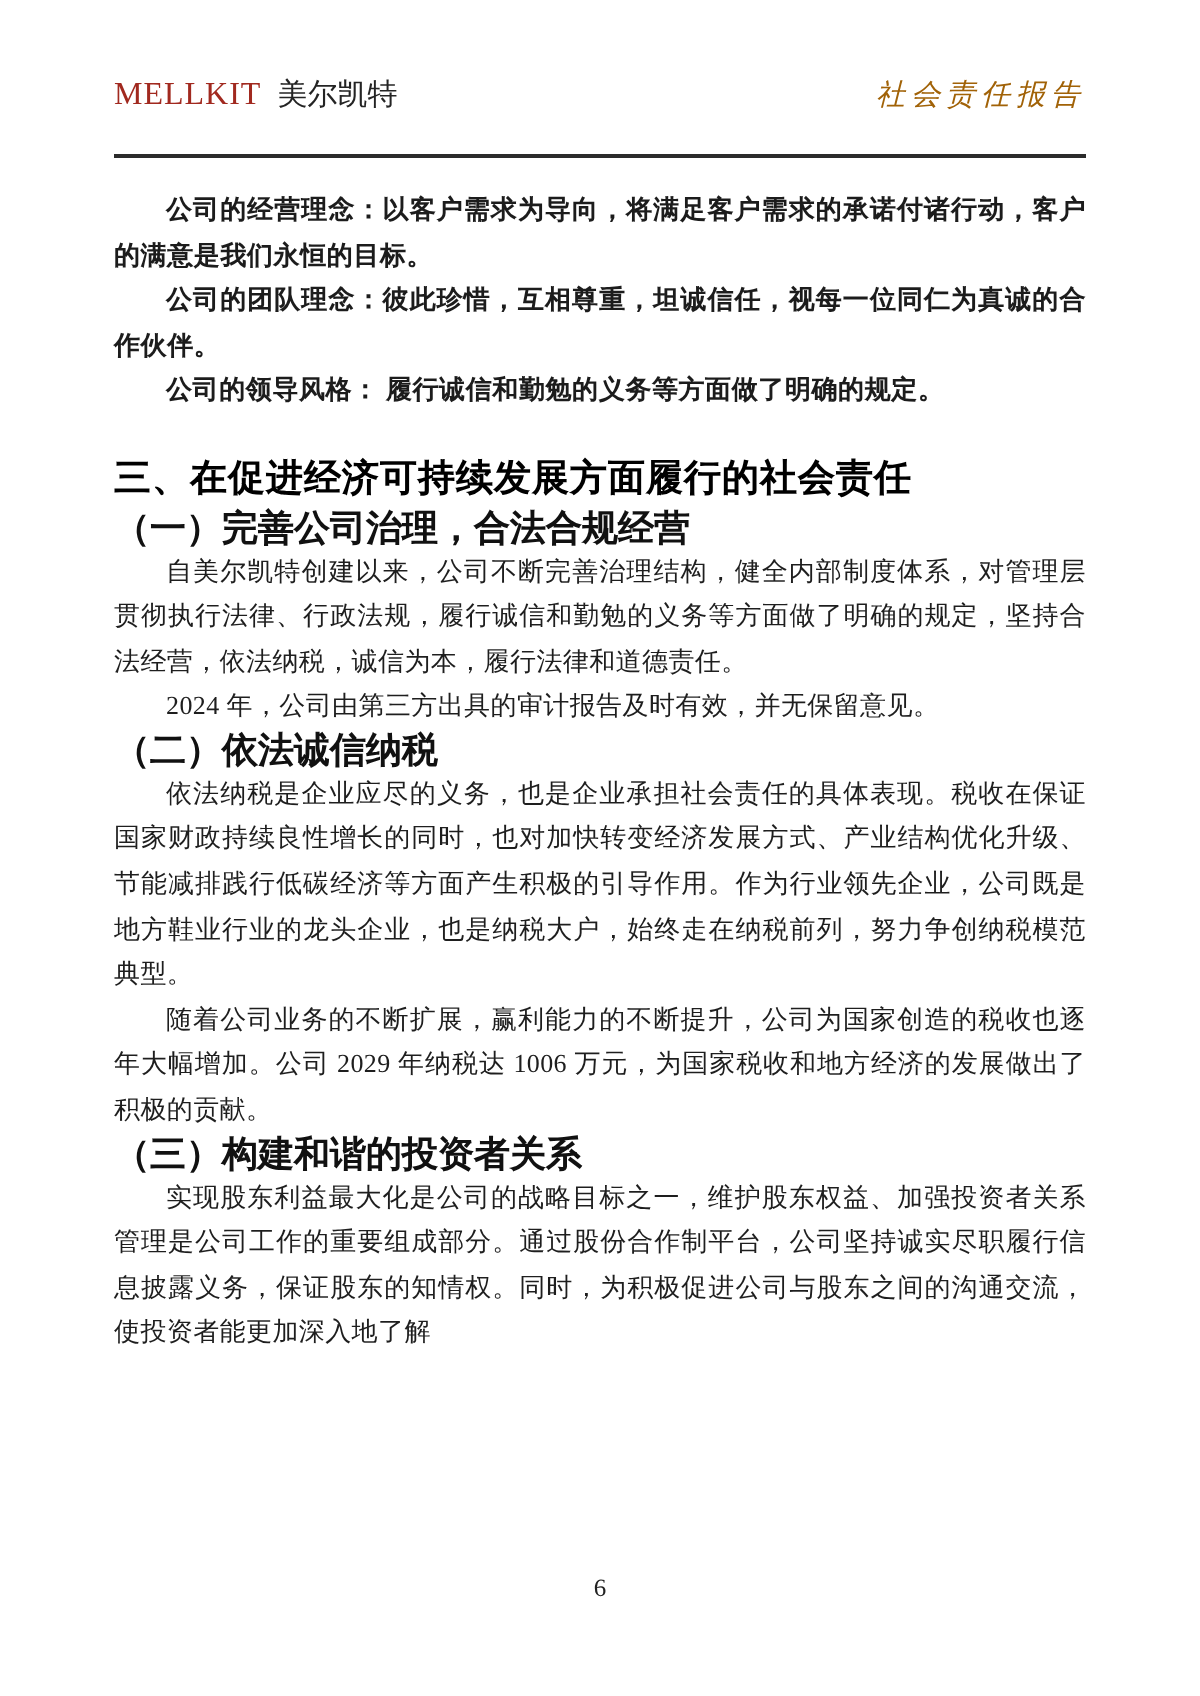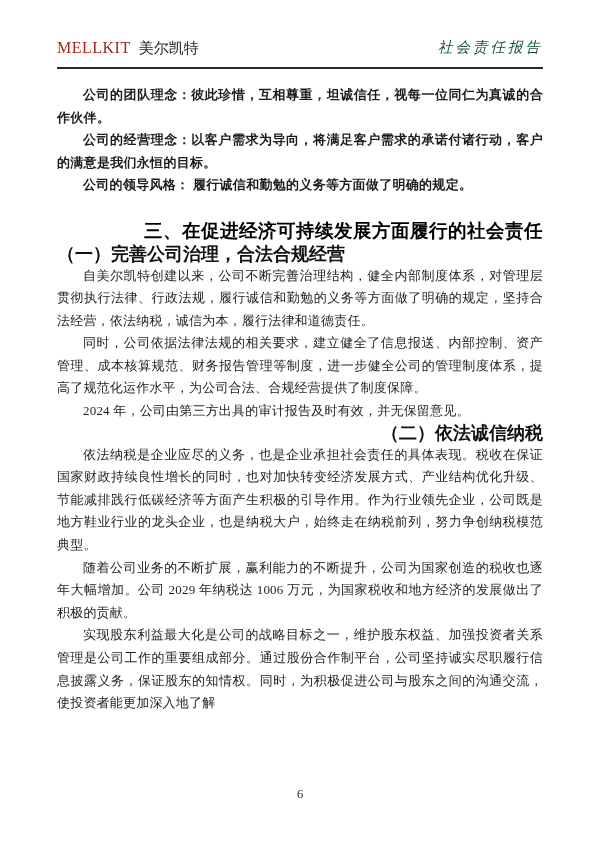--- a/index.html
+++ b/index.html
@@ -18,79 +18,78 @@
   }
   .content {
     margin: 0 57px;
   }
   
   .header {
     display: flex;
     justify-content: space-between;
     align-items: center;
     padding-top: 38px;
-    padding-bottom: 10px;
+    padding-bottom: 20px;
     border-bottom: 2px solid #2b2b2b;
   }
   .logo {
     font-size: 16px;
     line-height: 18px;
     white-space: nowrap;
   }
   .logo-en {
     color: #a1291f;
     letter-spacing: 0.5px;
     font-weight: 400;
   }
   .logo-cn {
     color: #242424;
     font-size: 15px;
     margin-left: 4px;
   }
   .report-title {
-    color: #14532d;
+    color: #a16207;
     font-size: 14.5px;
     font-style: italic;
     letter-spacing: 3px;
     white-space: nowrap;
   }
   
   .intro {
     margin-top: 15px;
   }
   .intro p {
     margin: 0;
     font-size: 13px;
     line-height: 22.5px;
     font-weight: 700;
     text-indent: 2em;
     text-align: justify;
     letter-spacing: 0.3px;
   }
   
   h1.section-title {
-    font-family: Liberation Sans, sans-serif;
+    font-family: Liberation Mono, monospace;
     font-size: 18.5px;
     font-weight: 700;
     color: #000000;
     letter-spacing: 0.5px;
     margin: 21px 0 0 0;
     line-height: 26px;
-    text-align: right;
   }
   h2.sub-title {
     font-family: "Liberation Sans", sans-serif;
     font-size: 18px;
     font-weight: 700;
     color: #111111;
     margin: 0;
     line-height: 21px;
   }
   .h2-one   { margin-top: 20px; }
-  .h2-two   { margin-top: 24px; text-align: right; }
+  .h2-two   { margin-top: 24px; }
   .h2-three { margin-top: 26px; }
   
   .body-para {
     margin: 0;
     font-size: 13px;
     line-height: 22.6px;
     text-indent: 2em;
     text-align: justify;
     letter-spacing: 0.2px;
     color: #1e1e1e;
@@ -115,34 +114,34 @@
 
     <div class="header">
       <div class="logo">
         <span class="logo-en">MELLKIT</span>
         <span class="logo-cn">美尔凯特</span>
       </div>
       <div class="report-title">社会责任报告</div>
     </div>
 
     <div class="intro">
+      <p>公司的经营理念：以客户需求为导向，将满足客户需求的承诺付诸行动，客户的满意是我们永恒的目标。</p>
       <p>公司的团队理念：彼此珍惜，互相尊重，坦诚信任，视每一位同仁为真诚的合作伙伴。</p>
-      <p>公司的经营理念：以客户需求为导向，将满足客户需求的承诺付诸行动，客户的满意是我们永恒的目标。</p>
       <p>公司的领导风格：  履行诚信和勤勉的义务等方面做了明确的规定。</p>
     </div>
 
     <h1 class="section-title">三、在促进经济可持续发展方面履行的社会责任</h1>
 
     <h2 class="sub-title h2-one">（一）完善公司治理，合法合规经营</h2>
     <p class="body-para first-after-heading">自美尔凯特创建以来，公司不断完善治理结构，健全内部制度体系，对管理层贯彻执行法律、行政法规，履行诚信和勤勉的义务等方面做了明确的规定，坚持合法经营，依法纳税，诚信为本，履行法律和道德责任。</p>
-    <p class="body-para">同时，公司依据法律法规的相关要求，建立健全了信息报送、内部控制、资产管理、成本核算规范、财务报告管理等制度，进一步健全公司的管理制度体系，提高了规范化运作水平，为公司合法、合规经营提供了制度保障。</p>
     <p class="body-para">2024 年，公司由第三方出具的审计报告及时有效，并无保留意见。</p>
 
     <h2 class="sub-title h2-two">（二）依法诚信纳税</h2>
     <p class="body-para first-after-heading">依法纳税是企业应尽的义务，也是企业承担社会责任的具体表现。税收在保证国家财政持续良性增长的同时，也对加快转变经济发展方式、产业结构优化升级、节能减排践行低碳经济等方面产生积极的引导作用。作为行业领先企业，公司既是地方鞋业行业的龙头企业，也是纳税大户，始终走在纳税前列，努力争创纳税模范典型。</p>
     <p class="body-para">随着公司业务的不断扩展，赢利能力的不断提升，公司为国家创造的税收也逐年大幅增加。公司 2029 年纳税达 1006 万元，为国家税收和地方经济的发展做出了积极的贡献。</p>
 
+    <h2 class="sub-title h2-three">（三）构建和谐的投资者关系</h2>
     <p class="body-para first-after-heading">实现股东利益最大化是公司的战略目标之一，维护股东权益、加强投资者关系管理是公司工作的重要组成部分。通过股份合作制平台，公司坚持诚实尽职履行信息披露义务，保证股东的知情权。同时，为积极促进公司与股东之间的沟通交流，使投资者能更加深入地了解</p>
 
   </div>
 
   <div class="page-number">6</div>
 </div>
 
 </body></html>

